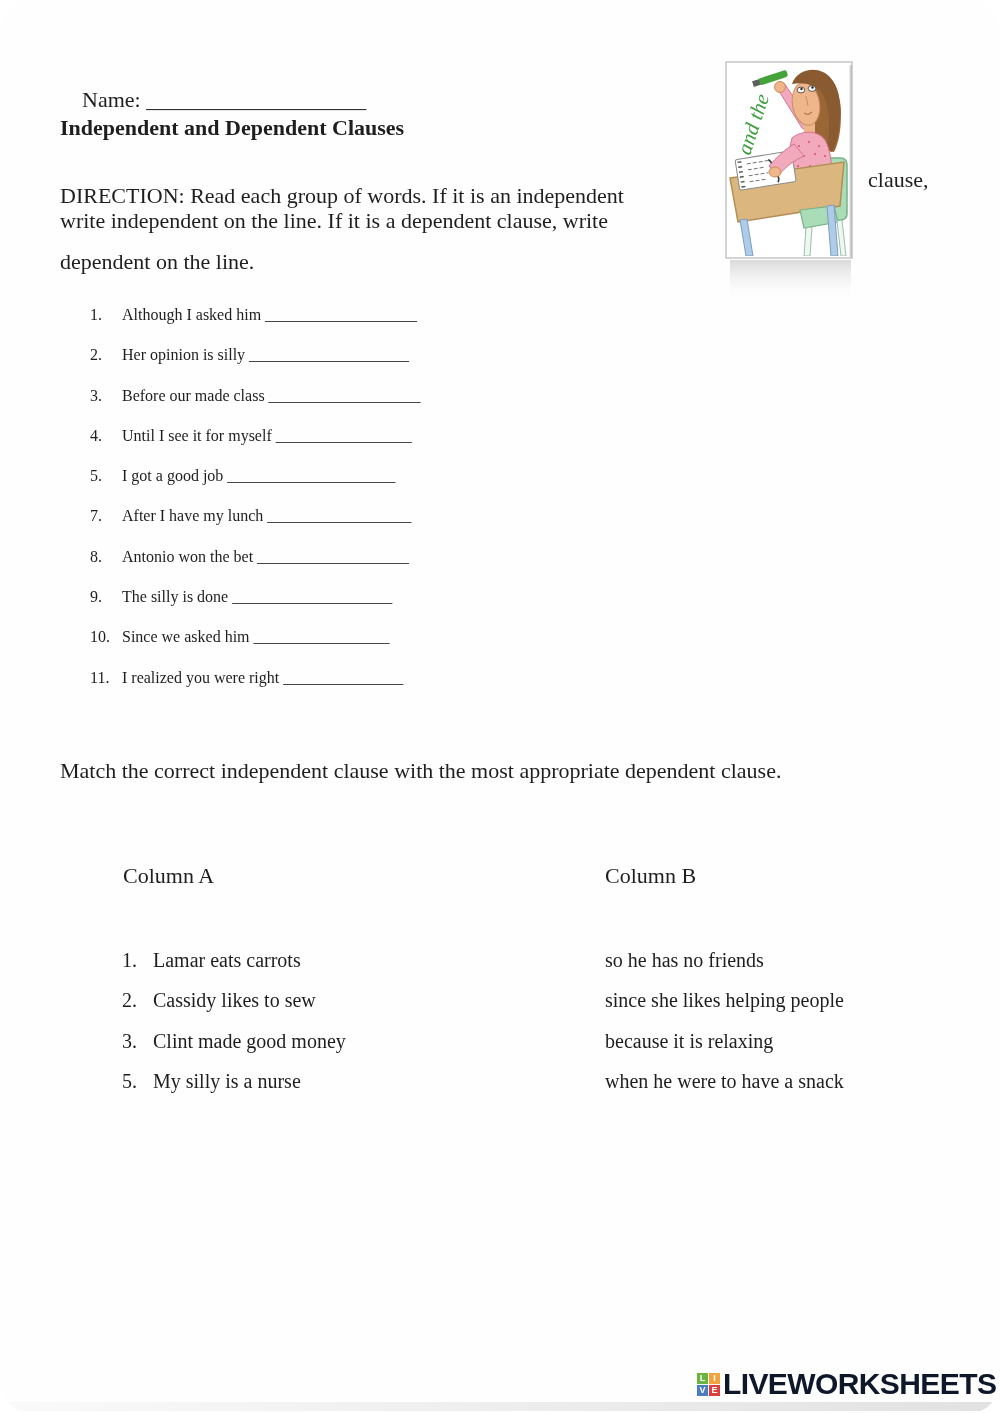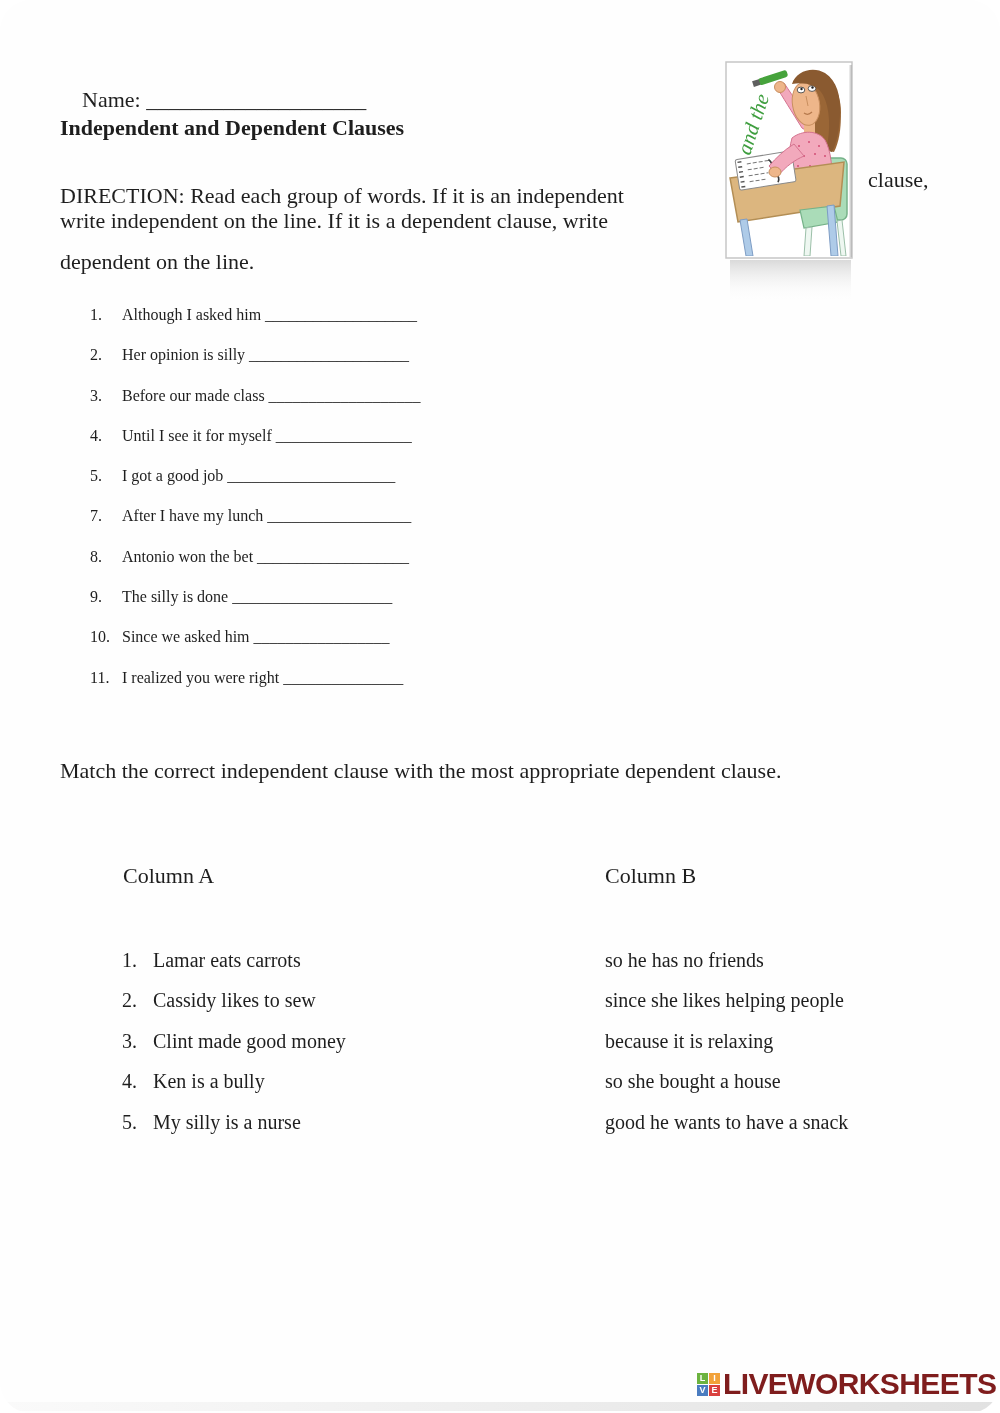--- a/index.html
+++ b/index.html
@@ -28,21 +28,21 @@
   .brand { left:697px; top:1367px; display:flex; align-items:center; }
   .brand-grid { display:grid; grid-template-columns:11px 11px; grid-template-rows:11px 11px; gap:1px; margin-right:3px; }
   .brand-grid span {
     display:flex; align-items:center; justify-content:center;
     color:#ffffff; font-family:"Liberation Sans",sans-serif; font-weight:bold; font-size:9px; line-height:11px;
   }
   .sq-l { background:#6cb33f; } .sq-i { background:#f2a23a; }
   .sq-v { background:#4a7cc0; } .sq-e { background:#d9413f; }
   .brand-text {
     font-family:"Liberation Sans",sans-serif; font-weight:bold; font-size:30px;
-    letter-spacing:-0.6px; color:#7f1d1d;
+    letter-spacing:-0.6px; color:#0f172a;
   }
 
   .edge-shadow {
     left:0; top:1402px; width:1000px; height:9px;
     background:linear-gradient(to right, rgba(235,235,235,0.2), rgba(210,210,210,0.65));
   }
   .illu { left:722px; top:60px; width:140px; height:245px; }
 </style>
 </head>
 <body>
@@ -171,22 +171,21 @@
 
   <div class="abs t" style="left:60px; top:757px;">Match the correct independent clause with the most appropriate dependent clause.</div>
 
   <div class="abs t" style="left:123px; top:862px;">Column A</div>
   <div class="abs t" style="left:605px; top:862px;">Column B</div>
 
   <div class="abs match-rows">
     <div class="m-row"><span class="num">1.</span><span class="acell">Lamar eats carrots</span><span class="bcell">so he has no friends</span></div>
     <div class="m-row"><span class="num">2.</span><span class="acell">Cassidy likes to sew</span><span class="bcell">since she likes helping people</span></div>
     <div class="m-row"><span class="num">3.</span><span class="acell">Clint made good money</span><span class="bcell">because it is relaxing</span></div>
-    <div class="m-row"><span class="num">4.</span><span class="acell">Ken is a bully</span><span class="bcell">so she bought a house</span></div>
-    <div class="m-row"><span class="num">5.</span><span class="acell">My silly is a nurse</span><span class="bcell">good he wants to have a snack</span></div>
+    <div class="m-row"><span class="num">5.</span><span class="acell">My silly is a nurse</span><span class="bcell">when he were to have a snack</span></div>
   </div>
 
   <div class="abs brand">
     <div class="brand-grid">
       <span class="sq-l">L</span>
       <span class="sq-i">I</span>
       <span class="sq-v">V</span>
       <span class="sq-e">E</span>
     </div>
     <span class="brand-text">LIVEWORKSHEETS</span>

